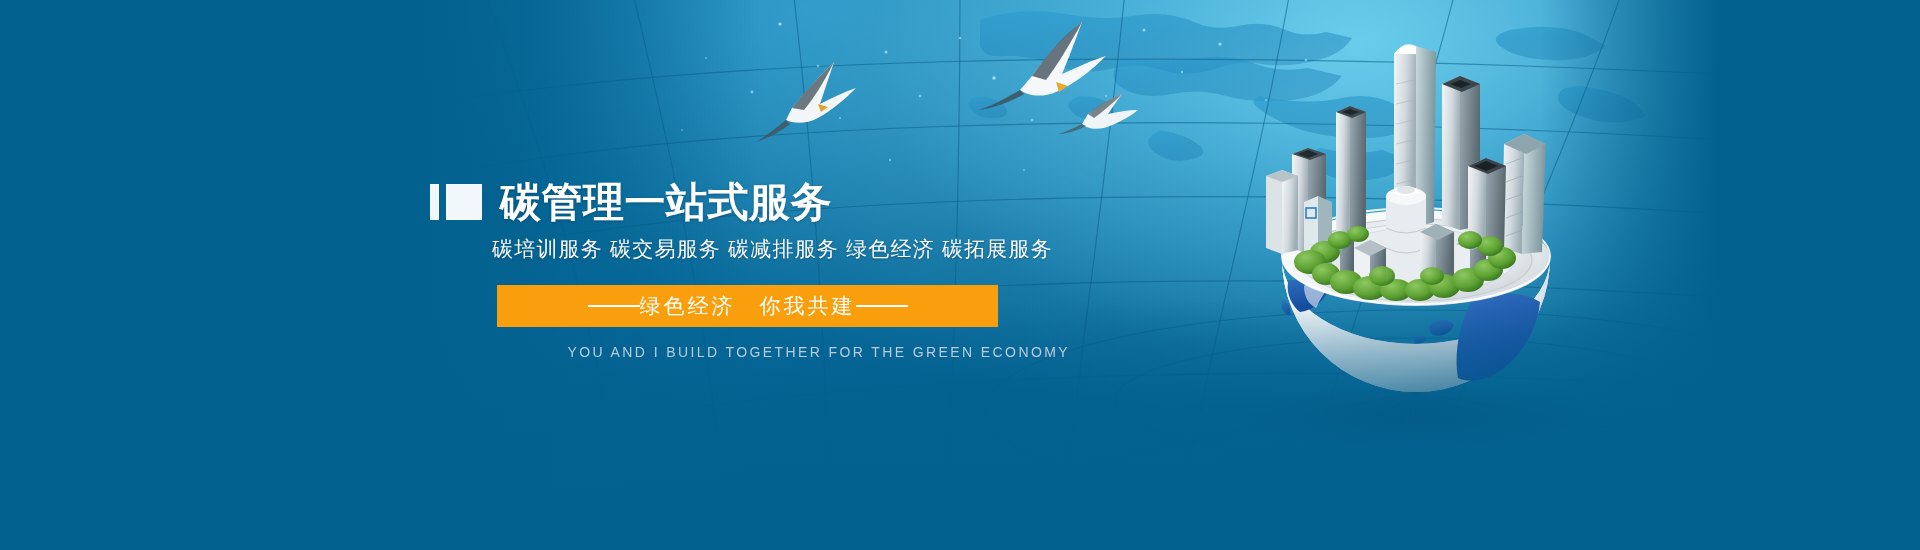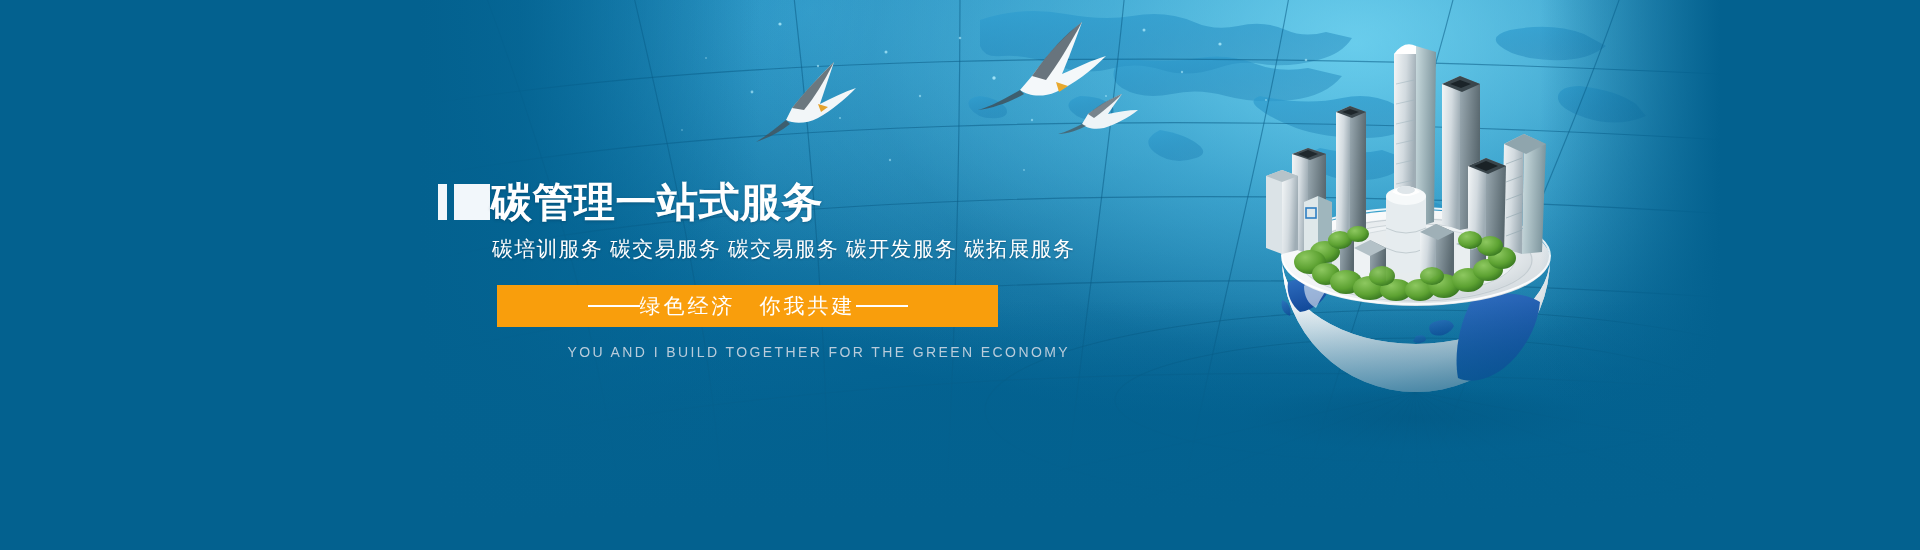--- a/index.html
+++ b/index.html
@@ -49,23 +49,22 @@
 
   .svg-layer{ position:absolute; left:0; top:0; width:100%; height:100%; }
 
   
   .copy{
     position:absolute;
     left:430px; top:178px;
     width:640px;
   }
   .headline-row{
-    display:flex; align-items:center; gap:1px;
+    display:flex; align-items:center; gap:18px;
     height:48px;
-    margin-left:8px;
   }
   .logo-mark{ display:flex; align-items:center; gap:7px; }
   .logo-bar{
     width:9px; height:36px; background:#f2f7fb;
   }
   .logo-sq{
     width:36px; height:36px; background:#f2f7fb;
   }
   .headline{
     font-size:41px;
@@ -437,21 +436,21 @@
   <div class="copy">
 
     <div class="headline-row">
       <span class="logo-mark">
         <span class="logo-bar"></span>
         <span class="logo-sq"></span>
       </span>
       <span class="headline">碳管理一站式服务</span>
     </div>
 
-    <div class="subline">碳培训服务  碳交易服务  碳交易服务  碳开发服务  碳拓展服务</div>
+    <div class="subline">碳培训服务  碳交易服务  碳减排服务  绿色经济  碳拓展服务</div>
 
     <div class="cta-bar">
       <span class="cta-rule"></span>
       <span class="cta-text">绿色经济　你我共建</span>
       <span class="cta-rule"></span>
     </div>
 
     <div class="tagline">YOU AND I BUILD TOGETHER FOR THE GREEN ECONOMY</div>
   </div>
 

